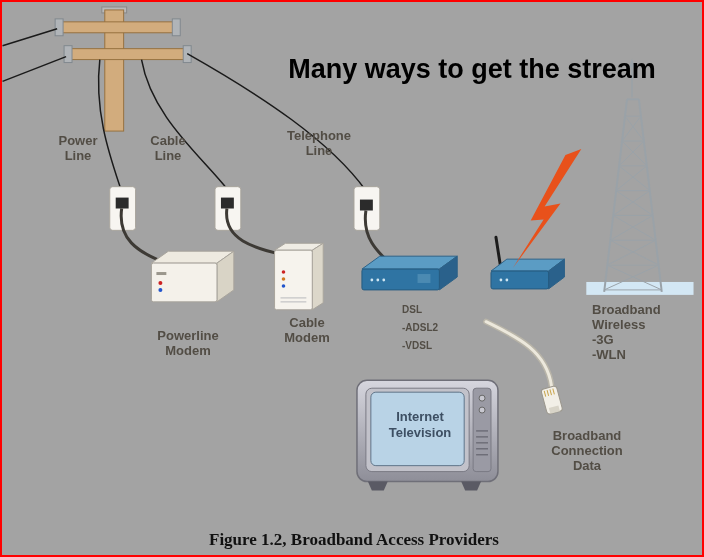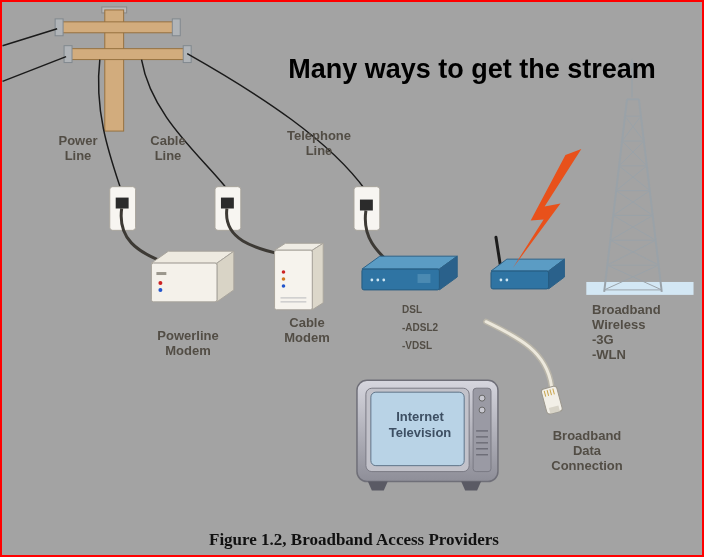--- a/index.html
+++ b/index.html
@@ -228,19 +228,19 @@
     <span class="ln">-WLN</span>
   </div>
 
   <div class="label center tv-label">
     <span class="ln">Internet</span>
     <span class="ln">Television</span>
   </div>
 
   <div class="label center" style="left:530px;top:426px;width:110px;">
     <span class="ln">Broadband</span>
+    <span class="ln">Connection</span>
     <span class="ln">Data</span>
-    <span class="ln">Connection</span>
   </div>
 
   <div class="caption">Figure 1.2, Broadband Access Providers</div>
 
 </div>
 
 </body></html>

